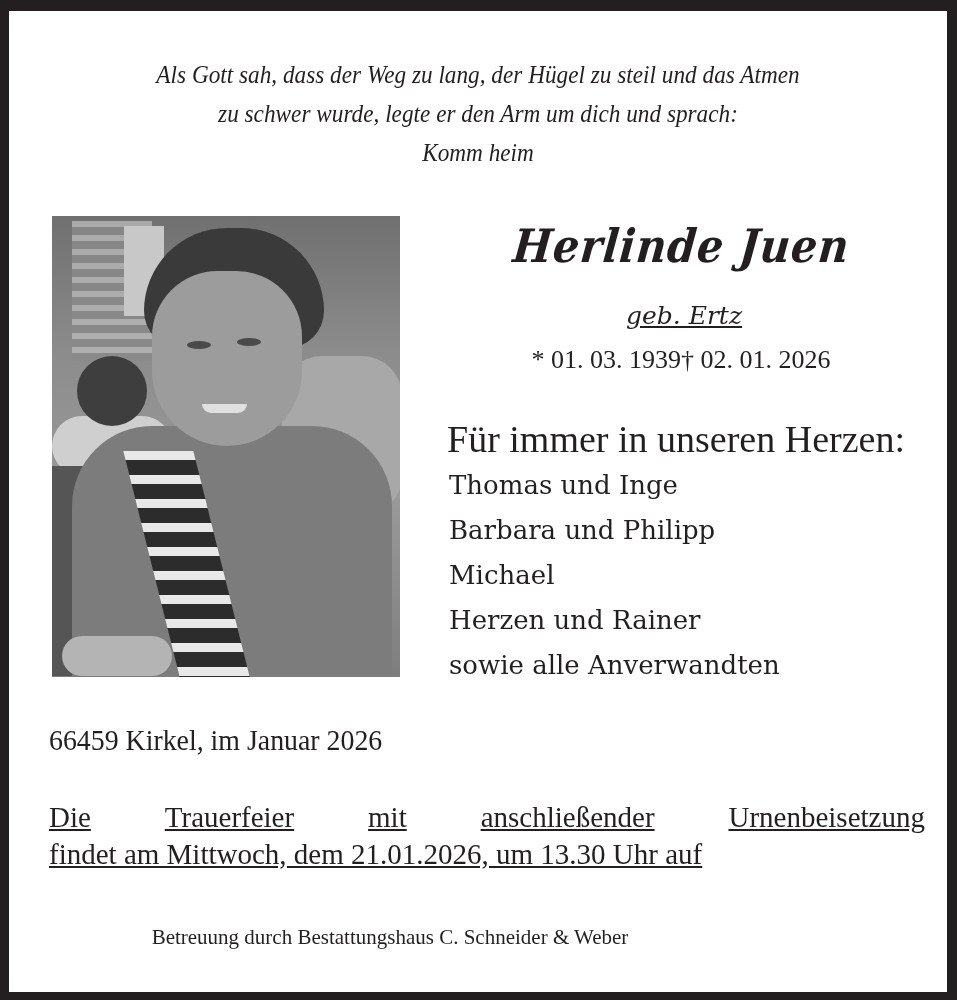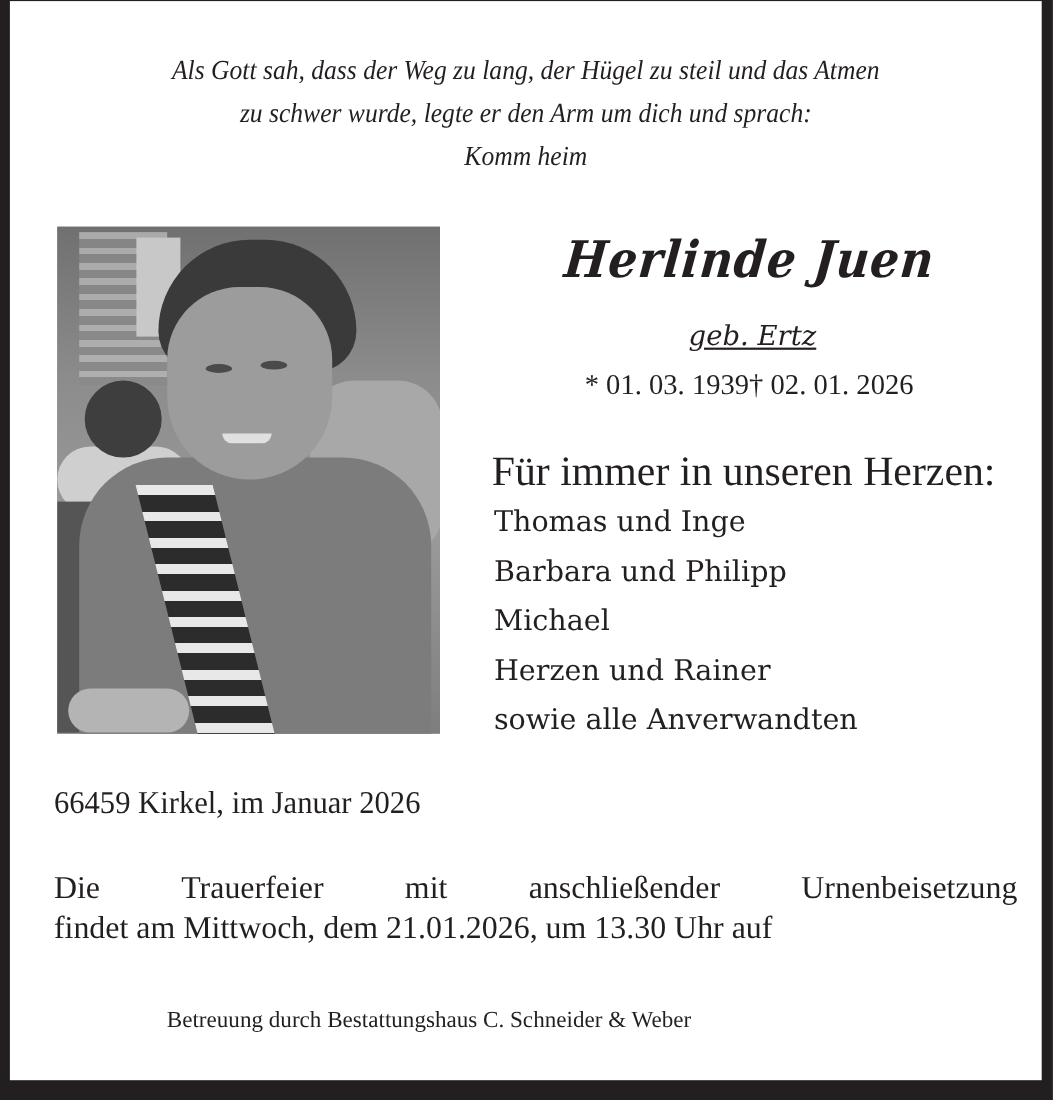--- a/index.html
+++ b/index.html
@@ -9,21 +9,21 @@
     }
     body {
       width: 957px;
       height: 1000px;
       position: relative;
       overflow: hidden;
     }
     .frame {
       position: absolute;
       left: 9px;
-      top: 1px;
+      top: 11px;
       width: 938px;
       height: 981px;
       background: #ffffff;
       color: #231f20;
     }
     .verse {
       position: absolute;
       left: 0;
       top: 44px;
       width: 938px;
@@ -132,21 +132,21 @@
     }
     .ceremony {
       position: absolute;
       left: 40px;
       top: 788px;
       width: 876px;
       font-family: "Liberation Serif", serif;
       font-size: 29px;
       line-height: 37px;
     }
-    .ceremony div { white-space: nowrap; }
+    .ceremony div { white-space: nowrap; text-decoration: underline; }
     .ceremony .justify {
       display: flex;
       justify-content: space-between;
     }
     .funeral-home {
       position: absolute;
       left: 0;
       top: 912px;
       width: 762px;
       text-align: center;

